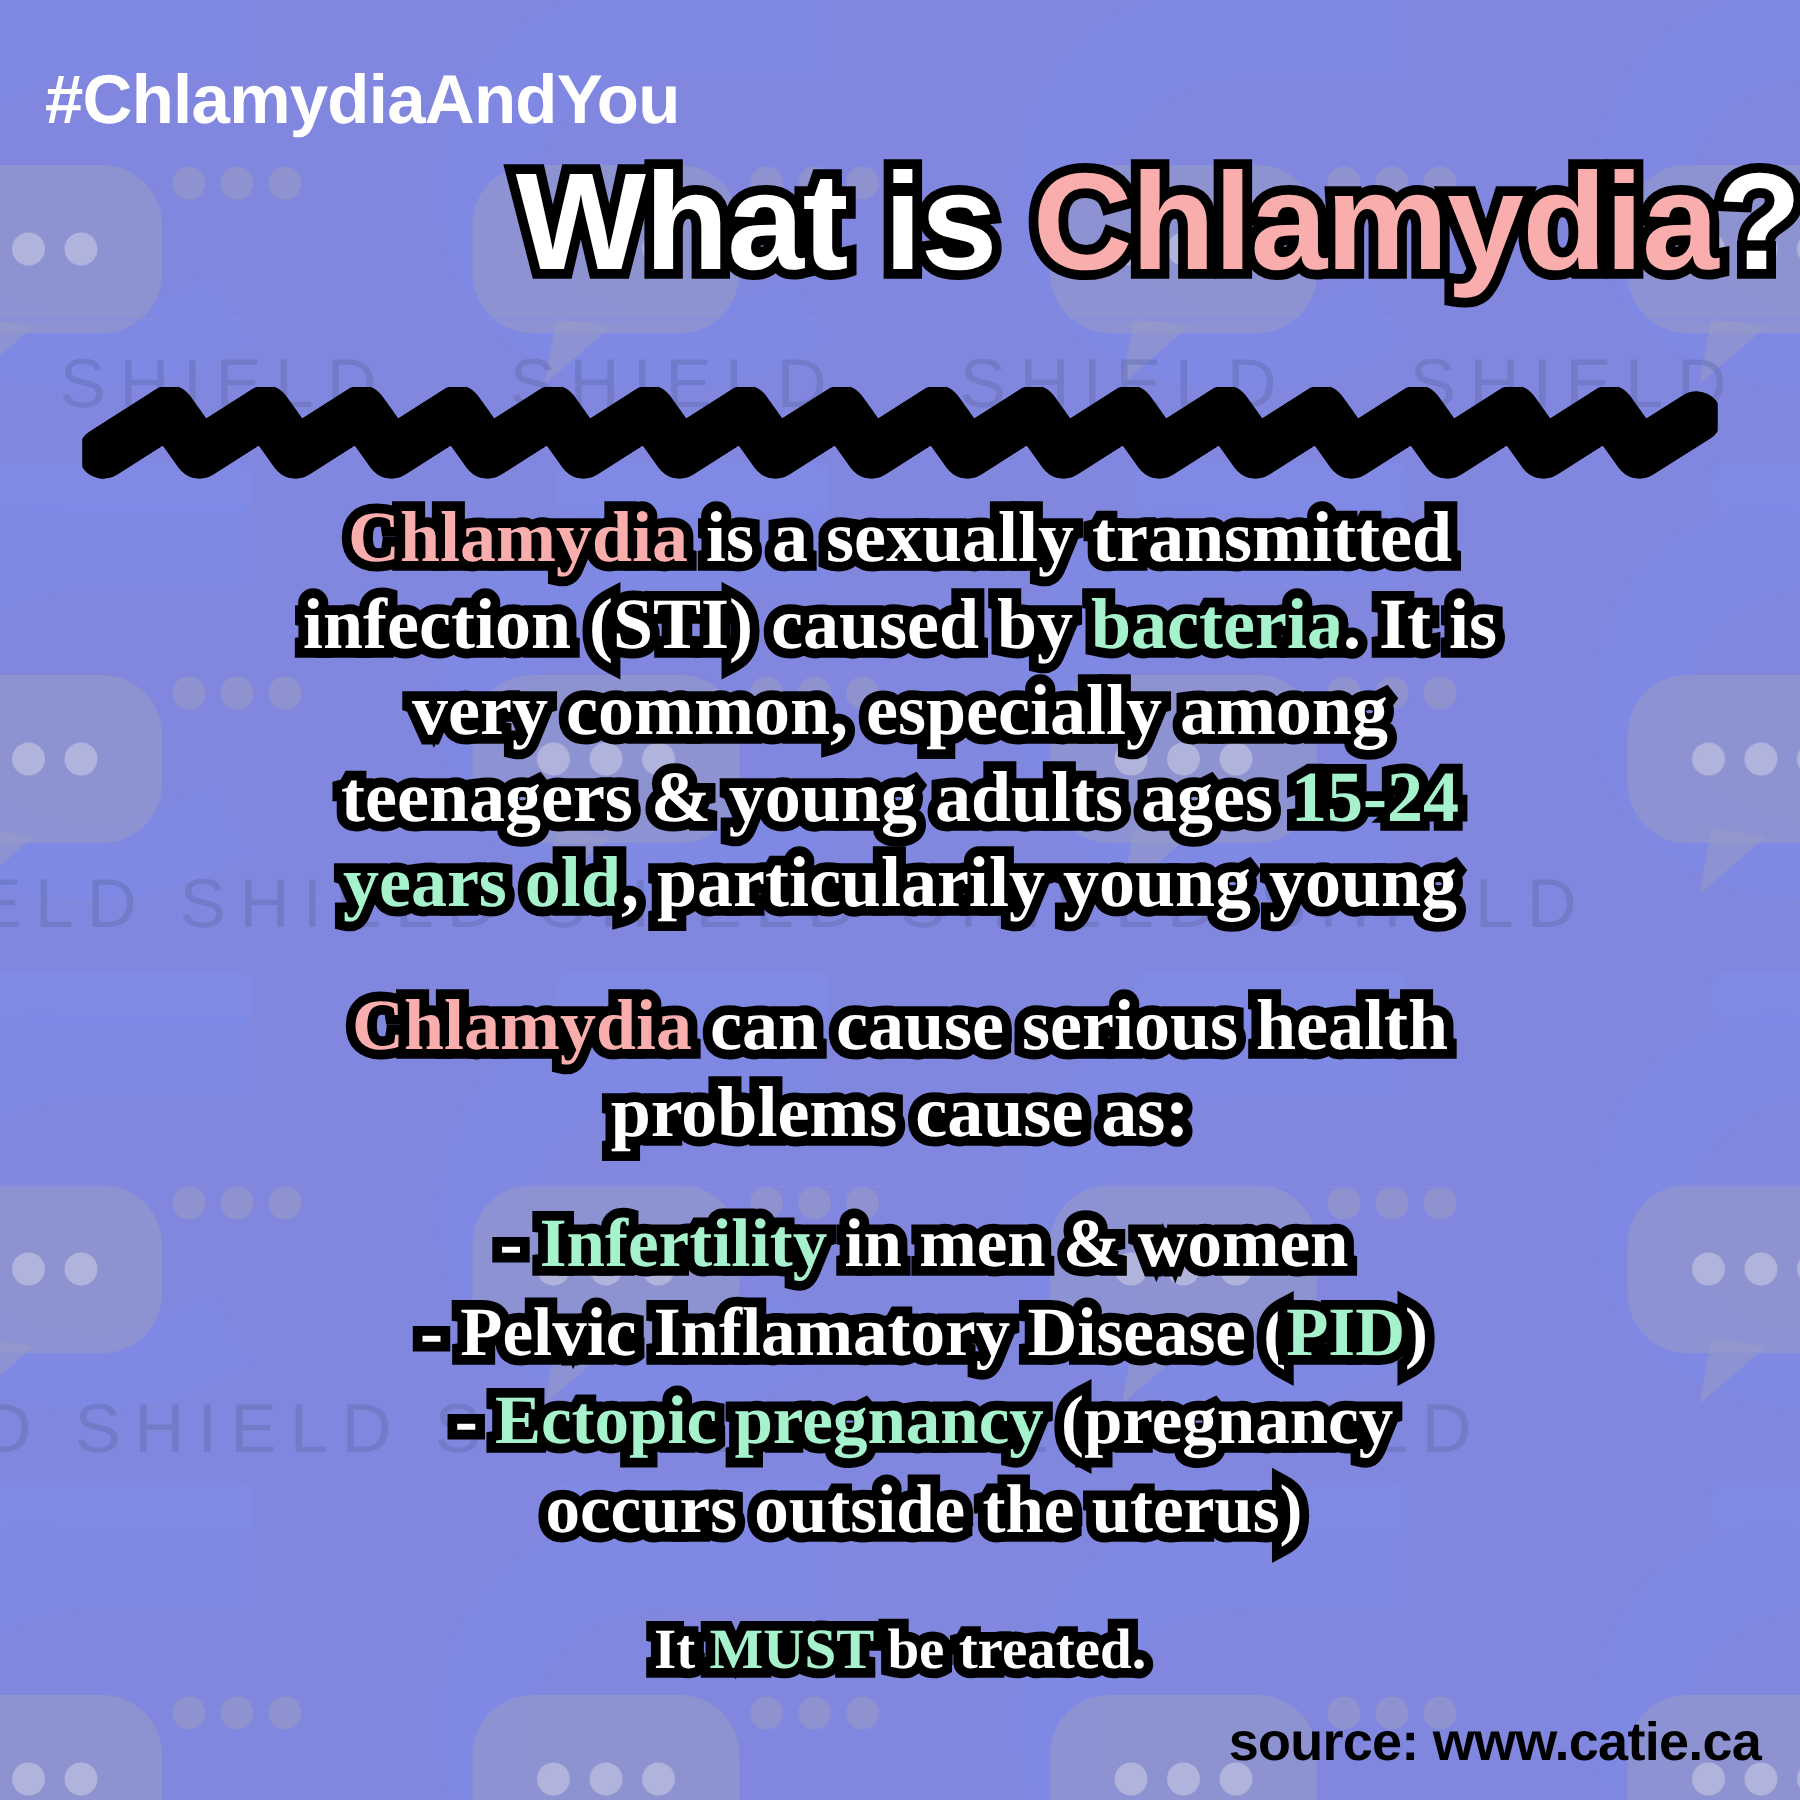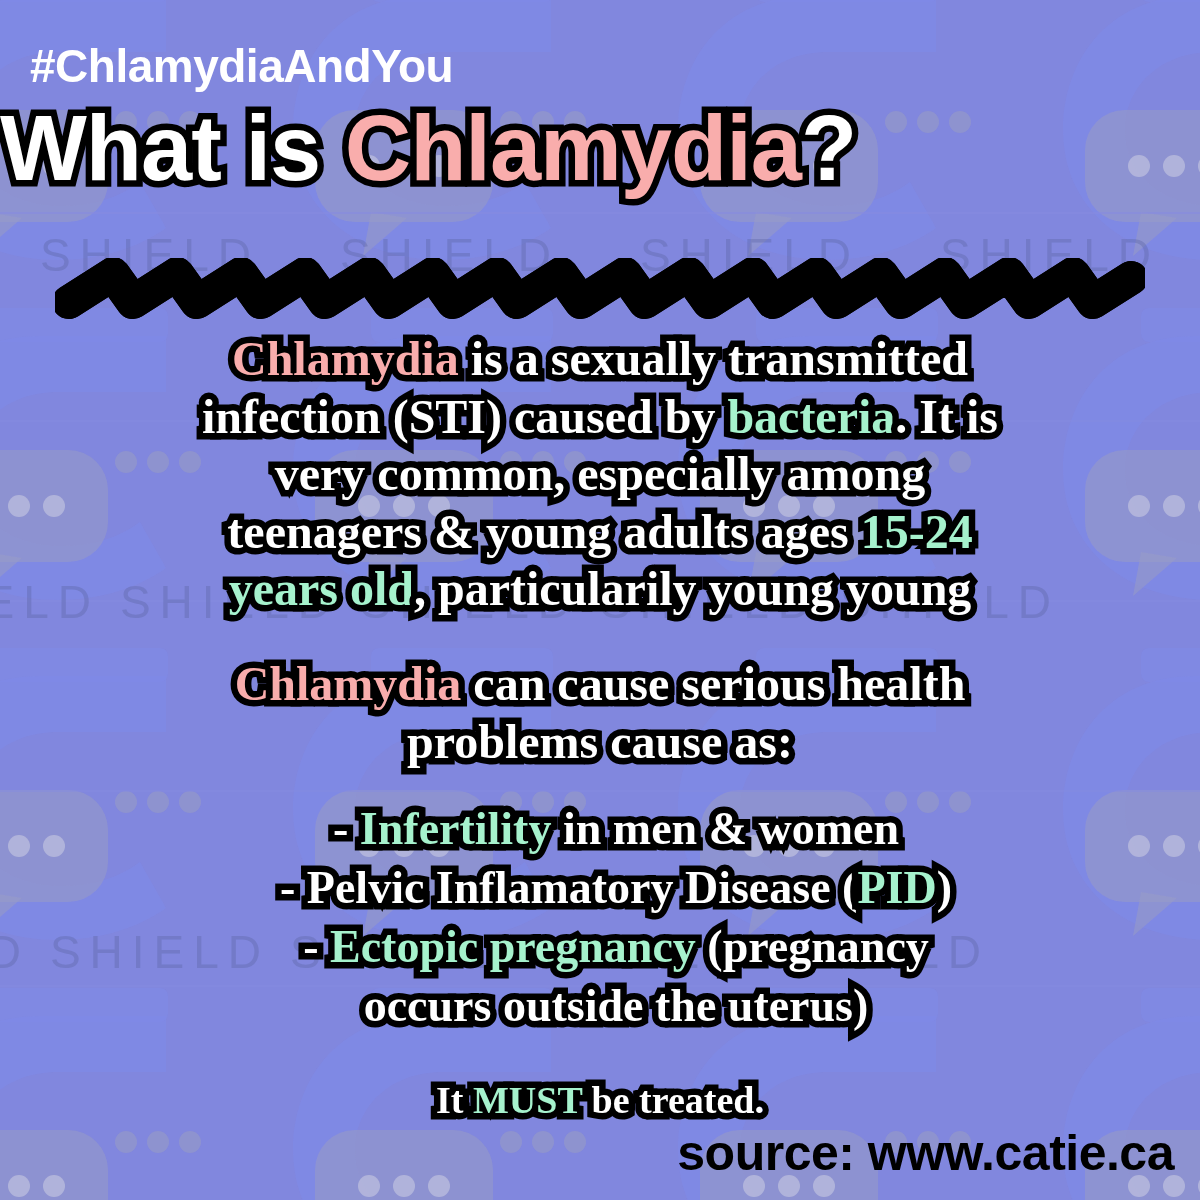--- a/index.html
+++ b/index.html
@@ -73,21 +73,21 @@
     paint-order: stroke fill;
     -webkit-text-stroke: 13px #000000;
     text-shadow: 0 4px 0 rgba(0,0,0,0.30);
   }
 
   .title {
     position: absolute;
     top: 100px;
     left: 0;
     width: 100%;
-    text-align: left;
+    text-align: right;
     font-size: 92px;
     font-weight: bold;
     line-height: 1.05;
     font-family: "Liberation Sans", sans-serif;
     letter-spacing: -1px;
   }
   .title .seg { position: relative; display: inline; }
 
   
   .divider {
@@ -113,21 +113,21 @@
 
   .pink  { color: #F9ADAC; }
   .green { color: #A6F2CD; }
   .white { color: #FFFFFF; }
 
   .source {
     position: absolute;
     right: 26px;
     bottom: 18px;
     color: #000000;
-    font-size: 50px;
+    font-size: 36px;
     font-weight: bold;
     letter-spacing: -0.5px;
     font-family: "Liberation Sans", sans-serif;
   }
 </style>
 </head>
 <body>
 
 <div class="poster">
 

